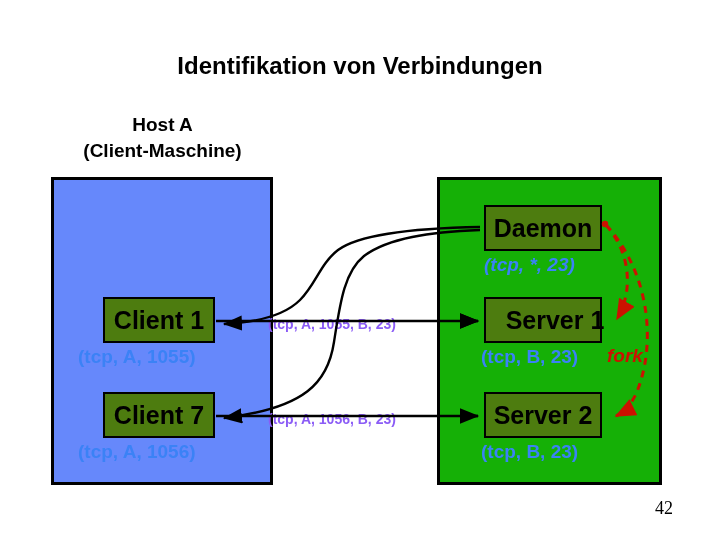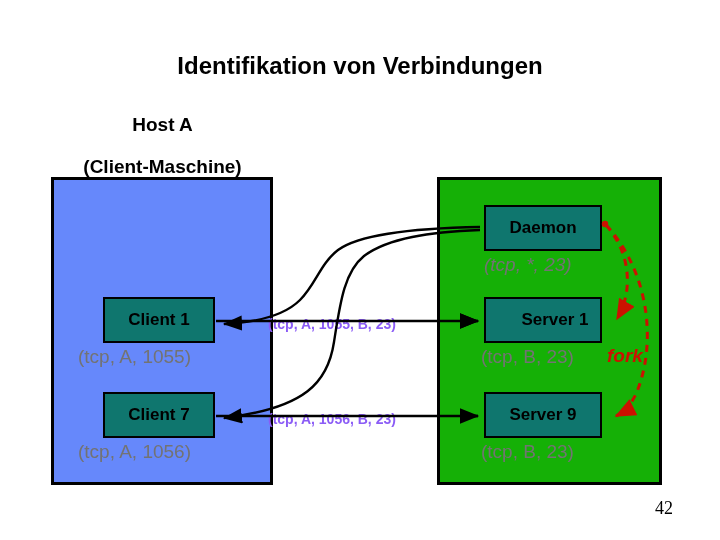--- a/index.html
+++ b/index.html
@@ -40,21 +40,21 @@
   
   .host-head {
     position: absolute;
     text-align: center;
     font-size: 19px;
     font-weight: bold;
     color: #000000;
     line-height: 26px;
     white-space: nowrap;
   }
-  .host-head .l2 { display: block; margin-top: 16px; }
+  .host-head .l2 { display: block; }
 
   #host-a-head { left: 50px; top: 100px; width: 225px; }
   #host-b-head { left: 437px; top: 100px; width: 225px; }
 
   
   .panel {
     position: absolute;
     border: 3px solid #000000;
     box-sizing: border-box;
   }
@@ -69,44 +69,44 @@
     left: 437px;
     top: 165px;
     width: 225px;
     height: 308px;
     background: #15B006;
   }
 
   
   .proc-box {
     position: absolute;
-    background: #0f766e;
+    background: #4d7c0f;
     border: 2px solid #000000;
     box-sizing: border-box;
     display: flex;
     align-items: center;
     justify-content: center;
-    font-size: 17px;
+    font-size: 25px;
     font-weight: bold;
     color: #000000;
     white-space: nowrap;
     z-index: 5;
   }
   #client1-box { left: 103px; top: 285px; width: 112px; height: 46px; }
   #client2-box { left: 103px; top: 380px; width: 112px; height: 46px; }
   #daemon-box  { left: 484px; top: 193px; width: 118px; height: 46px; }
   #server1-box { left: 484px; top: 285px; width: 118px; height: 46px; padding-left: 24px; }
   #server2-box { left: 484px; top: 380px; width: 118px; height: 46px; }
 
   
   .sock-label {
     position: absolute;
     font-size: 19px;
-    font-weight: normal;
-    color: #737373;
+    font-weight: bold;
+    color: #3b82f6;
     white-space: nowrap;
     z-index: 5;
   }
   .sock-label.italic { font-style: italic; }
 
   #client1-addr { left: 78px;  top: 334px; }
   #client2-addr { left: 78px;  top: 429px; }
   #daemon-addr  { left: 484px; top: 242px; }
   #server1-addr { left: 481px; top: 334px; }
   #server2-addr { left: 481px; top: 429px; }
@@ -217,21 +217,21 @@
 
   <div class="proc-box" id="client2-box">Client 7</div>
   <div class="sock-label" id="client2-addr">(tcp, A, 1056)</div>
 
   <div class="proc-box" id="daemon-box">Daemon</div>
   <div class="sock-label italic" id="daemon-addr">(tcp, *, 23)</div>
 
   <div class="proc-box" id="server1-box">Server 1</div>
   <div class="sock-label" id="server1-addr">(tcp, B, 23)</div>
 
-  <div class="proc-box" id="server2-box">Server 9</div>
+  <div class="proc-box" id="server2-box">Server 2</div>
   <div class="sock-label" id="server2-addr">(tcp, B, 23)</div>
 
   <div class="tuple-label" id="tuple1">(tcp, A, 1055, B, 23)</div>
   <div class="tuple-label" id="tuple2">(tcp, A, 1056, B, 23)</div>
 
   <div id="fork-label">fork</div>
 
   <div id="page-number">42</div>
 
 </div>

